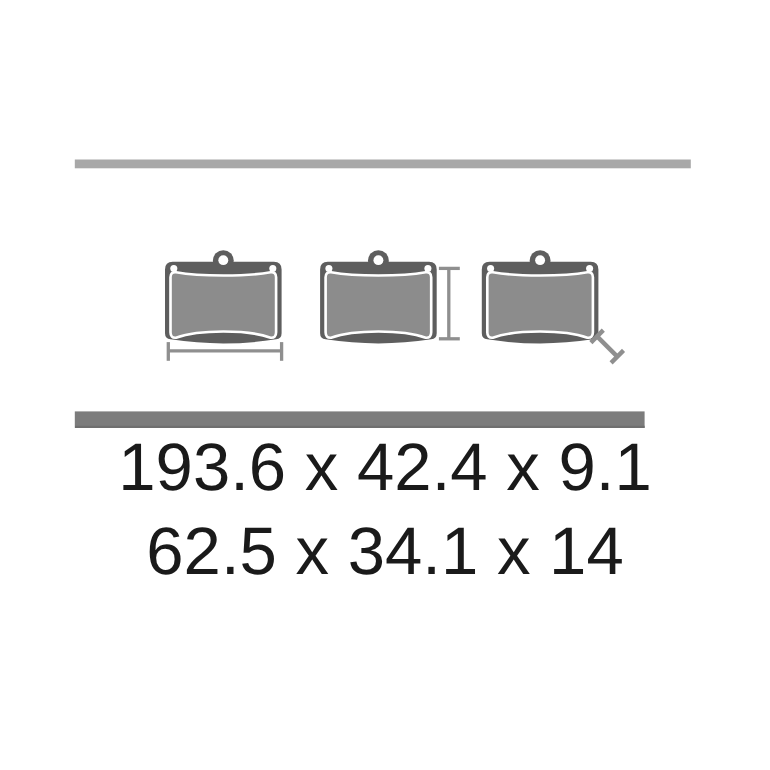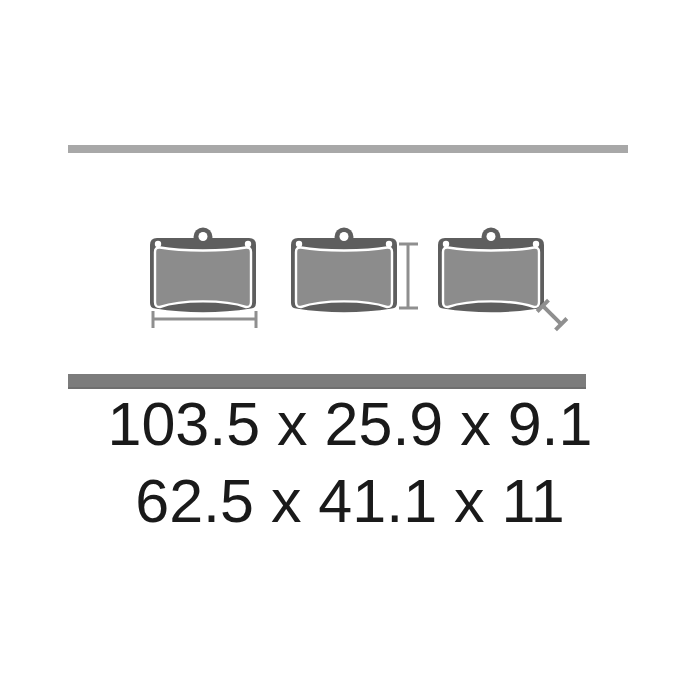--- a/index.html
+++ b/index.html
@@ -106,17 +106,17 @@
 
     <g stroke="#8f8f8f" stroke-width="4" fill="none" transform="translate(552,315) rotate(45)">
       <line x1="-13" y1="0" x2="13" y2="0"></line>
       <line x1="-13" y1="-8" x2="-13" y2="8"></line>
       <line x1="13" y1="-8" x2="13" y2="8"></line>
     </g>
   </svg>
 
   <div class="divider bottom"></div>
 
-  <div class="dim-text line1">103.5 x 25.9 x 9.1</div>
+  <div class="dim-text line1">193.6 x 42.4 x 9.1</div>
 
-  <div class="dim-text line2">62.5 x 41.1 x 11</div>
+  <div class="dim-text line2">62.5 x 34.1 x 14</div>
 
 </div>
 
 </body></html>

